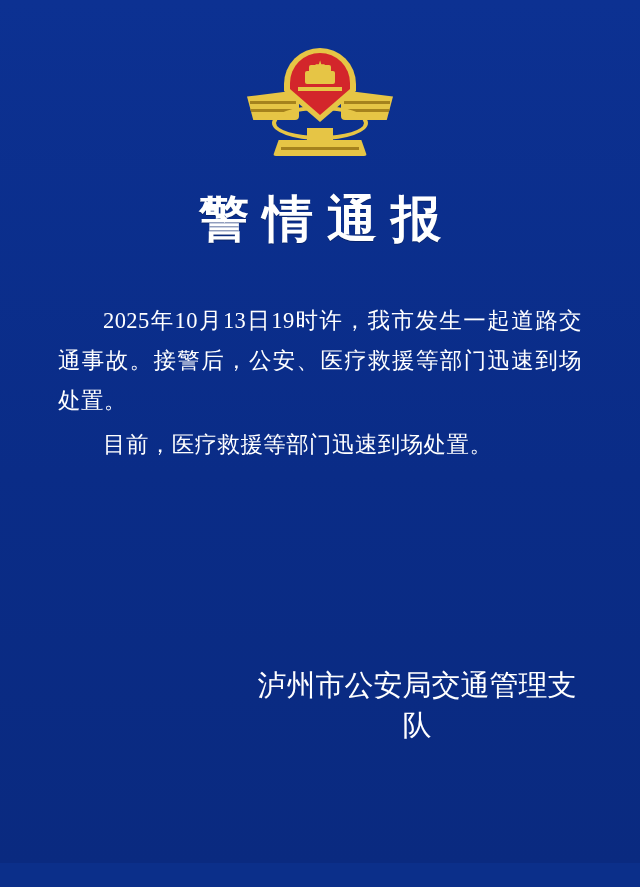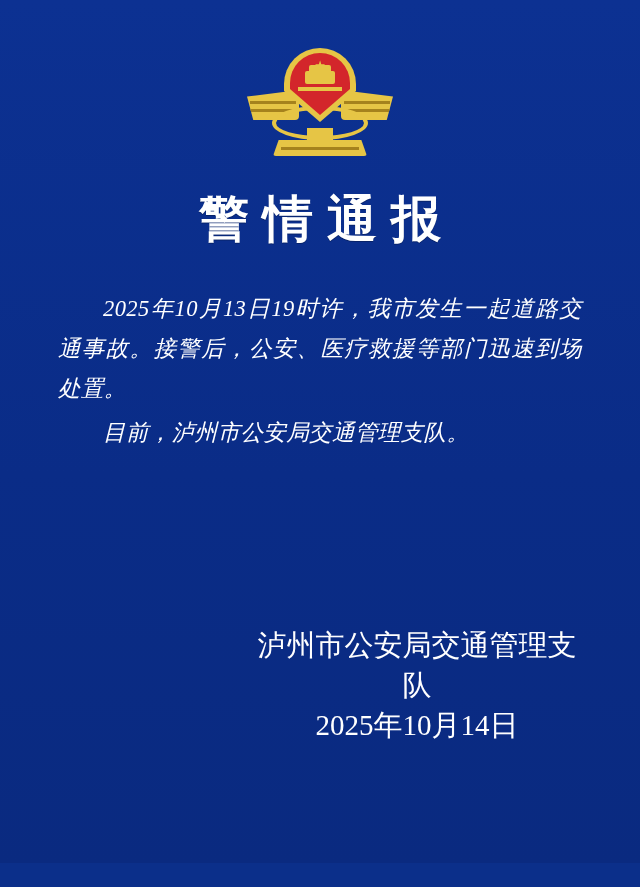--- a/index.html
+++ b/index.html
@@ -164,28 +164,27 @@
     font-size: 50px;
     font-weight: bold;
     letter-spacing: 14px;
     text-indent: 14px;
     font-family: "Liberation Serif", serif;
     text-shadow: 0 1px 0 rgba(0,0,0,0.25);
   }
 
   
   .body-text {
-    margin-top: 36px;
+    margin-top: 48px;
     color: #ffffff;
     font-size: 22.5px;
     line-height: 40px;
     text-align: justify;
     text-justify: inter-ideograph;
     letter-spacing: 0.4px;
-    font-style: italic;
   }
   .para {
     text-indent: 2em;
     margin: 0 0 4px 0;
   }
 
   
   .signature {
     position: absolute;
     right: 58px;
@@ -217,21 +216,20 @@
           <div class="bar"></div>
         </div>
       </div>
     </div>
   </div>
 
   <h1 class="title">警情通报</h1>
 
   <div class="body-text">
     <p class="para">2025年10月13日19时许，我市发生一起道路交通事故。接警后，公安、医疗救援等部门迅速到场处置。</p>
-    <p class="para">目前，泸州市公安局交通管理支队。</p>
+    <p class="para">目前，医疗救援等部门迅速到场处置。</p>
   </div>
 
   <div class="signature">
     <span class="sig-line">泸州市公安局交通管理支队</span>
-    <span class="sig-line">2025年10月14日</span>
   </div>
 
 </div>
 
 </body></html>

